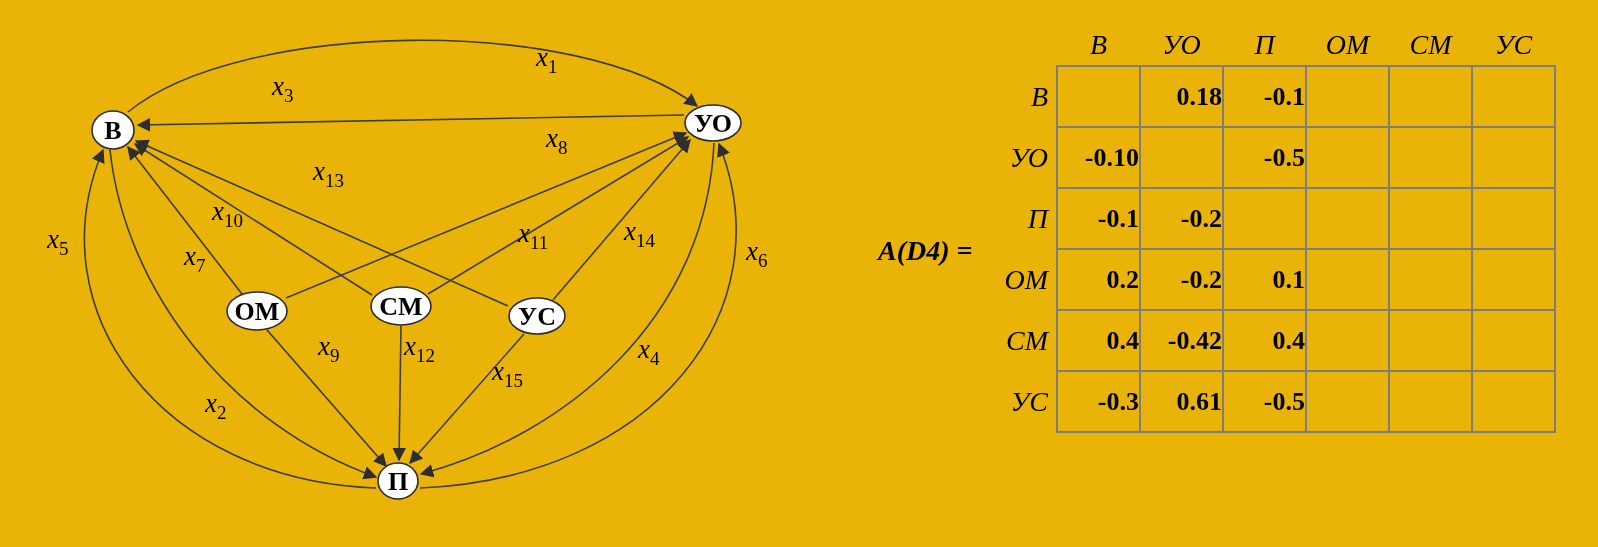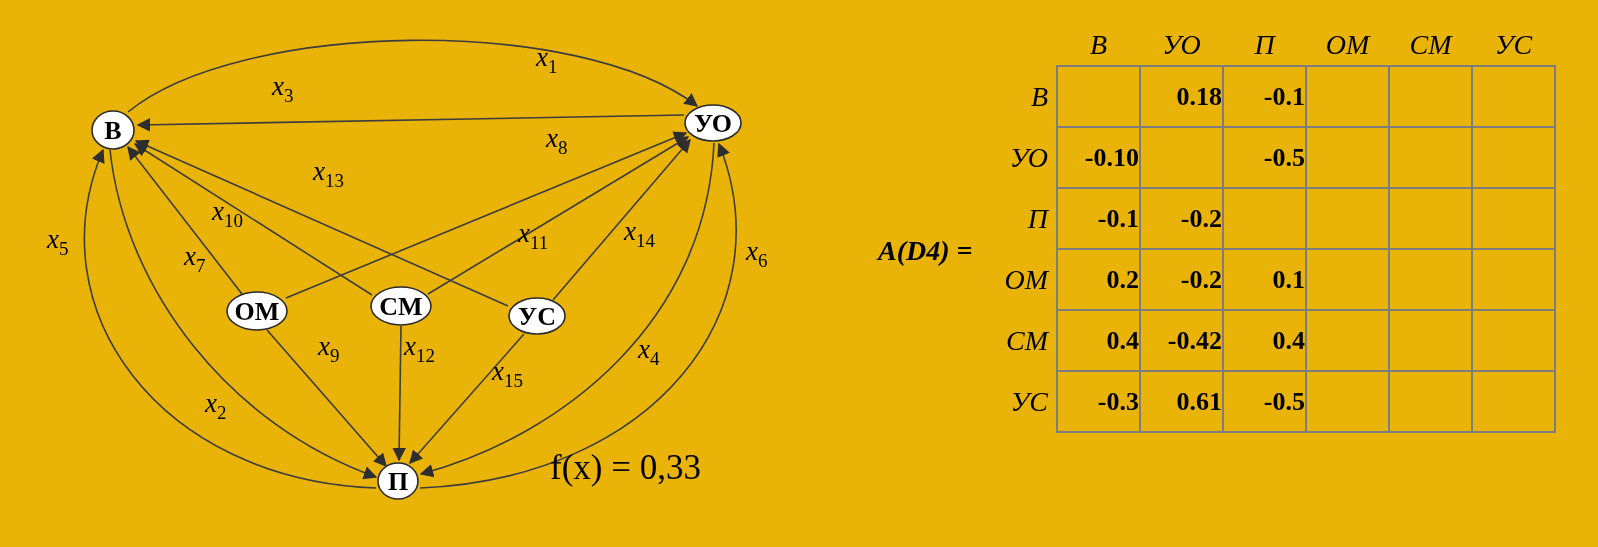--- a/index.html
+++ b/index.html
@@ -158,15 +158,14 @@
       <td class="cell">-0.3</td>
       <td class="cell">0.61</td>
       <td class="cell">-0.5</td>
       <td class="cell"></td>
       <td class="cell"></td>
       <td class="cell"></td>
     </tr>
   </tbody>
     </table>
 
-  <div class="fx-text">f(x) = 0,33</div>
 
 </div>
 
 </body></html>

